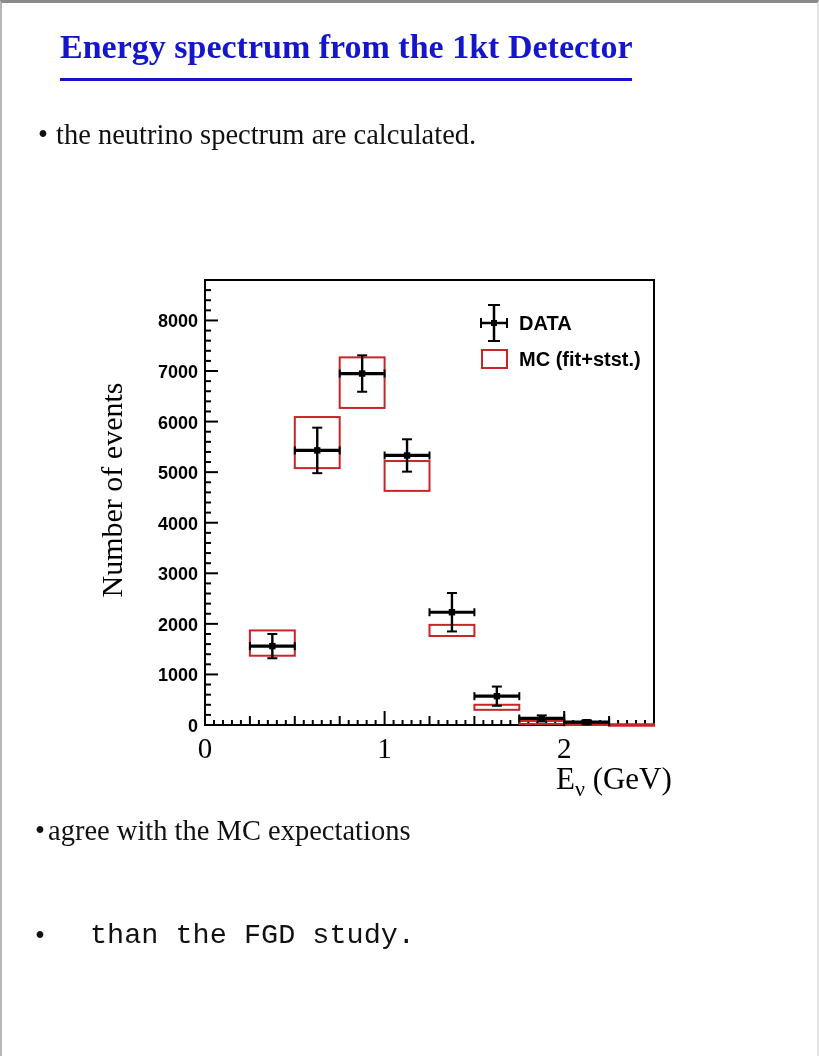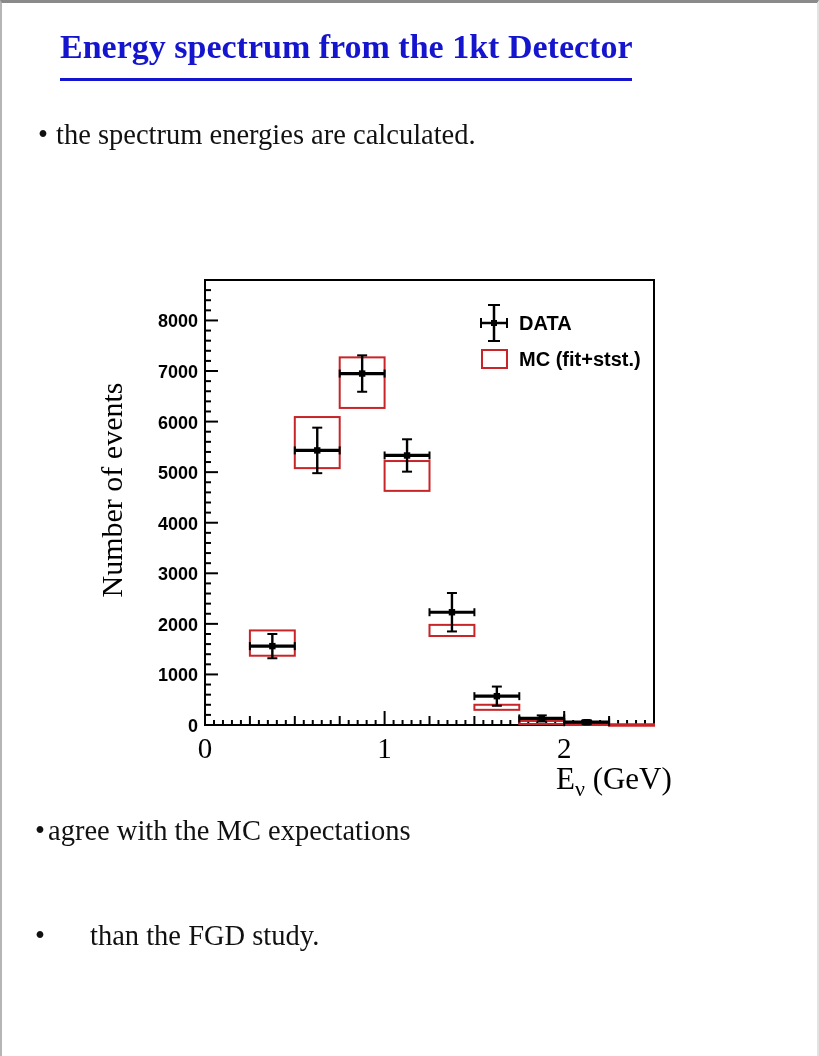--- a/index.html
+++ b/index.html
@@ -15,34 +15,34 @@
     border-bottom:3px solid var(--title-color,#1515cd);
     padding-bottom:11px;line-height:40px;white-space:nowrap;
   }
   .bullet{position:absolute;display:flex;align-items:flex-start;}
   .bmark{flex:0 0 auto;width:13px;}
   .blines{flex:1 1 auto;}
   .b-top{top:108px;left:36px;font-size:28.5px;line-height:47px;}
   .b2{top:804px;left:33px;font-size:28.5px;line-height:47px;}
   .b3{top:910px;left:33px;font-size:28.5px;line-height:46px;}
   .ind-sm{padding-left:5px;}
-  .ind-lg{padding-left:42px;}
+  .ind-lg{padding-left:42px;font-family:Liberation Mono, monospace;}
   .chart-wrap{position:absolute;top:255px;left:90px;width:640px;height:550px;}
   svg text{font-family:"Liberation Serif","DejaVu Serif",serif;}
   svg text.sans{font-family:"Liberation Sans","DejaVu Sans",sans-serif;font-weight:bold;}
 </style>
 </head>
 <body>
 
 <div class="page-title">Energy spectrum from the 1kt Detector</div>
 
 <div class="bullet b-top">
   <span class="bmark">•</span>
   <div class="blines">
-    <div class="ind-sm">the spectrum energies are calculated.</div>
+    <div class="ind-sm">the neutrino spectrum are calculated.</div>
   </div>
 </div>
 
 <div class="chart-wrap">
   <svg id="chart-svg" width="640" height="550">
       <rect x="113" y="22" width="449" height="445" fill="none" stroke="#000" stroke-width="2"></rect>
       <g>
         <line x1="113" y1="467" x2="126" y2="467" stroke="#000" stroke-width="2"></line>
         <text x="106" y="474" text-anchor="end" font-size="18" class="sans">0</text>
         <line x1="113" y1="456.8863636363636" x2="119" y2="456.8863636363636" stroke="#000" stroke-width="2"></line>

